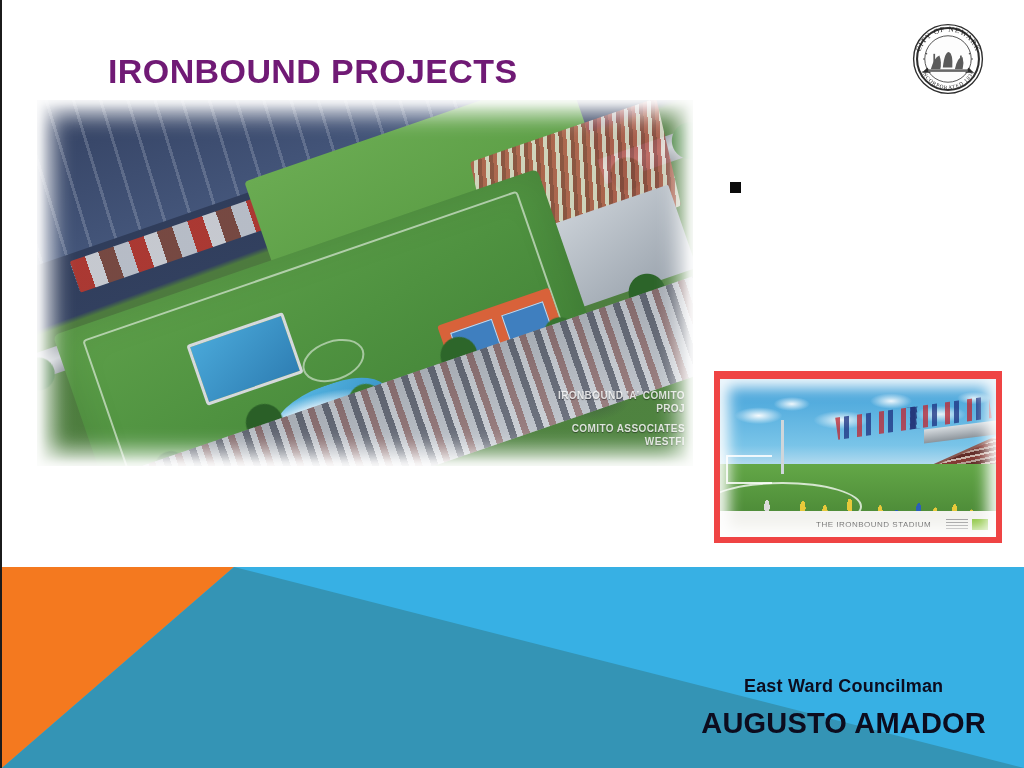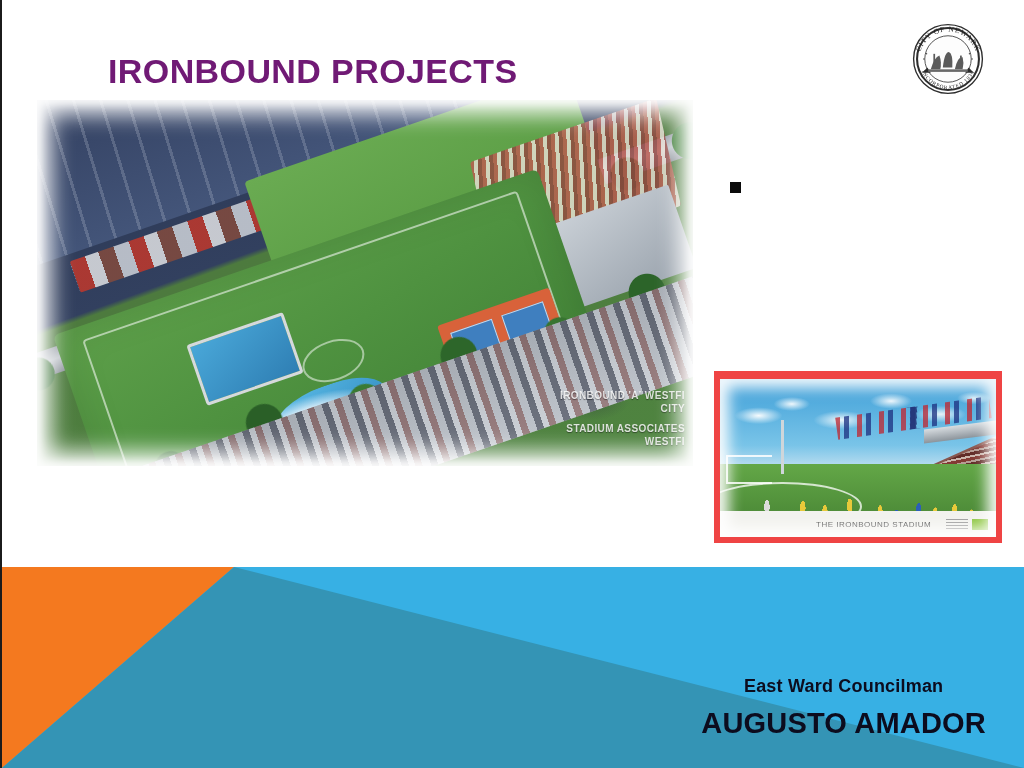--- a/index.html
+++ b/index.html
@@ -542,23 +542,23 @@
       </div>
       <div class="a-court"></div>
       <div class="a-pool"></div>
       <div class="a-splash"></div>
       <div class="a-tree-row-low"></div>
       <div class="a-parking-low">
         <div class="a-parking-low-cars"></div>
       </div>
 
       <div class="a-watermark">
-        <div>IRONBOUND 'A' WESTFI</div>
-        <div>CITY</div>
-        <div class="w2">STADIUM ASSOCIATES</div>
+        <div>IRONBOUND 'A' COMITO</div>
+        <div>PROJ</div>
+        <div class="w2">COMITO ASSOCIATES</div>
         <div>WESTFI</div>
       </div>
       <div class="aerial-fade"></div>
     </div>
   </div>
 
   <div class="bullet-row">
     <span class="bullet-marker"></span>
   </div>
 

